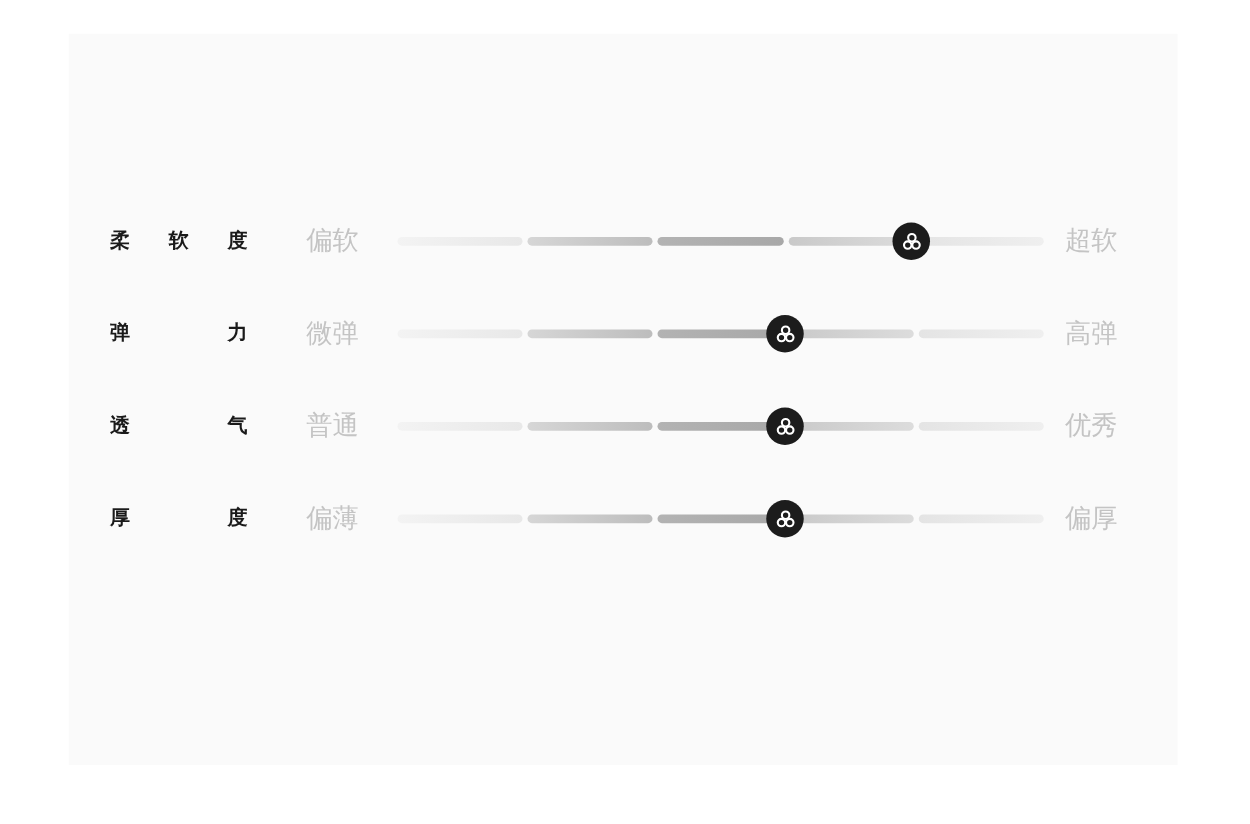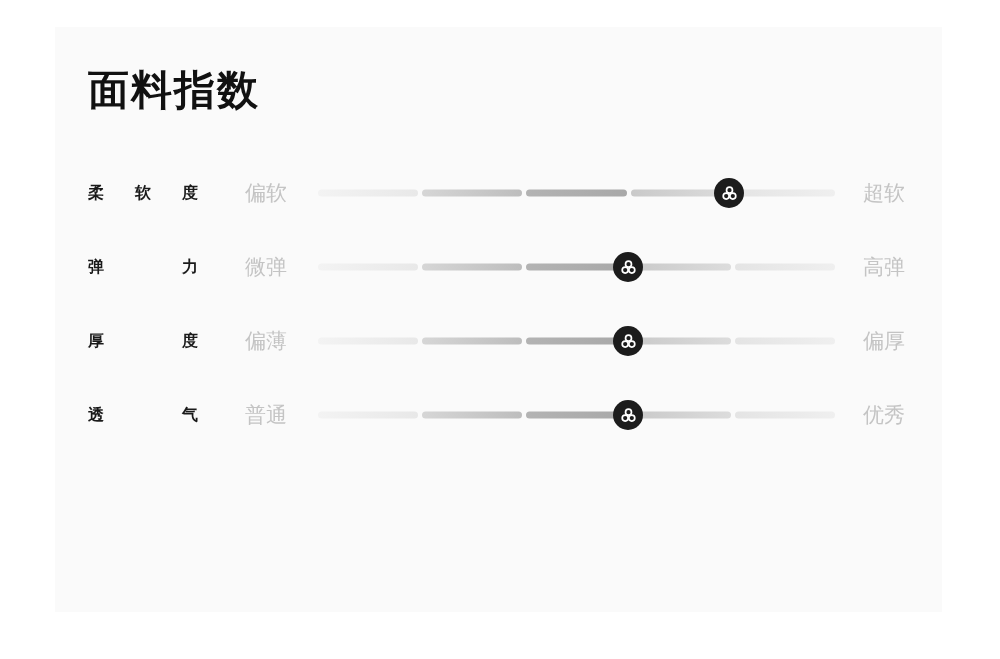--- a/index.html
+++ b/index.html
@@ -94,21 +94,20 @@
     position: absolute;
     left: 797px;
     top: 50%;
     transform: translateY(-50%);
     width: 64px;
     font-size: 21px;
     font-weight: 400;
     color: #c4c4c4;
     white-space: nowrap;
     line-height: 1.1;
-    text-align: center;
   }
 
   
   .slider {
     position: absolute;
     left: 263px;
     top: 50%;
     transform: translateY(-50%);
     width: 517px;
     height: 30px;
@@ -153,21 +152,20 @@
   }
   .knob svg { display: block; }
 </style>
 </head>
 <body>
 
 <div id="root">
 
   <div class="card">
 
-    <div class="card-title">面料指数</div>
 
     <div class="rows">
 
       <div class="row">
         <div class="row-name">柔软度</div>
         <div class="row-left-label">偏软</div>
         <div class="slider">
           <div class="track">
             <div class="seg s1"></div>
             <div class="seg s2"></div>
@@ -210,20 +208,46 @@
                   <circle cx="13.9" cy="13" r="3.5"></circle>
                 </g>
               </svg>
             </span>
           </div>
         </div>
         <div class="row-right-label">高弹</div>
       </div>
 
       <div class="row">
+        <div class="row-name">透　气</div>
+        <div class="row-left-label">普通</div>
+        <div class="slider">
+          <div class="track">
+            <div class="seg s1"></div>
+            <div class="seg s2"></div>
+            <div class="seg s3"></div>
+            <div class="seg s4"></div>
+            <div class="seg s5"></div>
+          </div>
+          <div class="knob" style="left: 60%;">
+            <span>
+              <svg width="17" height="17" viewBox="0 0 20 20" aria-hidden="true">
+                <g fill="none" stroke="#ffffff" stroke-width="2">
+                  <circle cx="10" cy="6.1" r="3.5"></circle>
+                  <circle cx="6.1" cy="13" r="3.5"></circle>
+                  <circle cx="13.9" cy="13" r="3.5"></circle>
+                </g>
+              </svg>
+            </span>
+          </div>
+        </div>
+        <div class="row-right-label">优秀</div>
+      </div>
+
+      <div class="row">
         <div class="row-name">厚　度</div>
         <div class="row-left-label">偏薄</div>
         <div class="slider">
           <div class="track">
             <div class="seg s1"></div>
             <div class="seg s2"></div>
             <div class="seg s3"></div>
             <div class="seg s4"></div>
             <div class="seg s5"></div>
           </div>
@@ -233,44 +257,18 @@
                 <g fill="none" stroke="#ffffff" stroke-width="2">
                   <circle cx="10" cy="6.1" r="3.5"></circle>
                   <circle cx="6.1" cy="13" r="3.5"></circle>
                   <circle cx="13.9" cy="13" r="3.5"></circle>
                 </g>
               </svg>
             </span>
           </div>
         </div>
         <div class="row-right-label">偏厚</div>
-      </div>
-
-      <div class="row">
-        <div class="row-name">透　气</div>
-        <div class="row-left-label">普通</div>
-        <div class="slider">
-          <div class="track">
-            <div class="seg s1"></div>
-            <div class="seg s2"></div>
-            <div class="seg s3"></div>
-            <div class="seg s4"></div>
-            <div class="seg s5"></div>
-          </div>
-          <div class="knob" style="left: 60%;">
-            <span>
-              <svg width="17" height="17" viewBox="0 0 20 20" aria-hidden="true">
-                <g fill="none" stroke="#ffffff" stroke-width="2">
-                  <circle cx="10" cy="6.1" r="3.5"></circle>
-                  <circle cx="6.1" cy="13" r="3.5"></circle>
-                  <circle cx="13.9" cy="13" r="3.5"></circle>
-                </g>
-              </svg>
-            </span>
-          </div>
-        </div>
-        <div class="row-right-label">优秀</div>
       </div>
 
 
     </div>
   </div>
 </div>
 
 </body></html>

